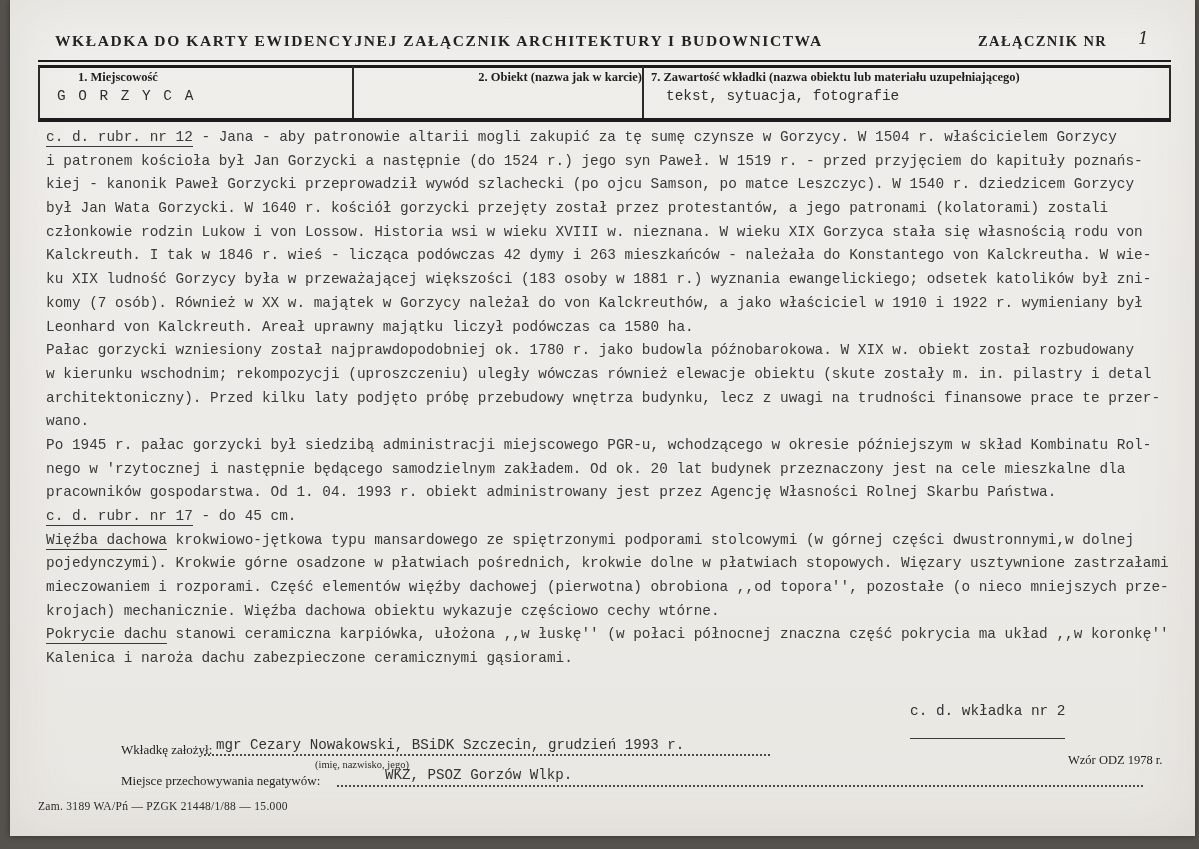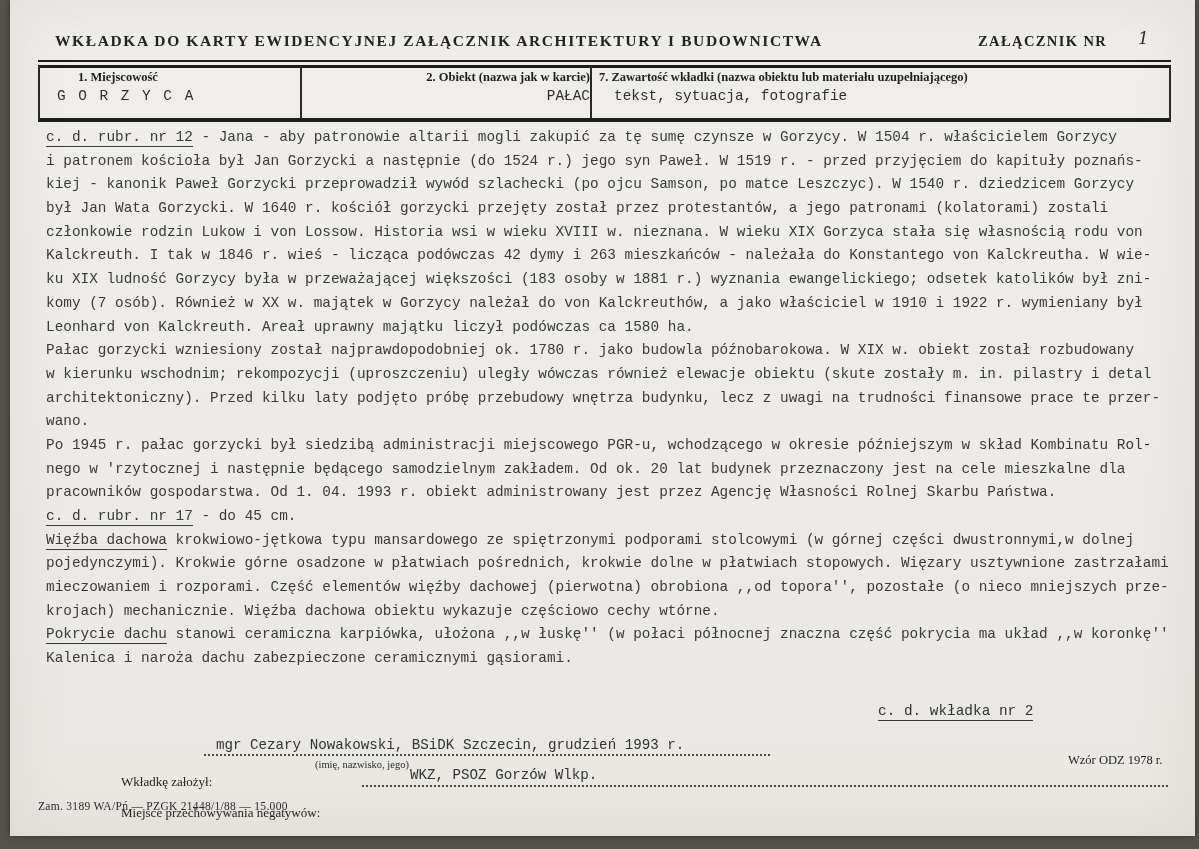--- a/index.html
+++ b/index.html
@@ -24,53 +24,53 @@
   }
   
   .rule{position:absolute;left:28px;right:24px;top:60px;height:3px;border-top:2px solid #1c1c1c;border-bottom:3px solid #1c1c1c;}
   .htable{
     position:absolute;left:28px;right:24px;top:66px;height:52px;
     display:flex;border-bottom:4px solid #1c1c1c;
     border-left:2px solid #2a2a2a;border-right:2px solid #2a2a2a;
   }
   .cell{position:relative;height:100%;}
   .cell + .cell{border-left:2px solid #2a2a2a;}
-  .c1{width:260px;}
+  .c1{width:312px;}
   .c2{width:288px;text-align:right;}
   .c3{flex:1;}
   .cell .lbl{font:bold 12.5px "Liberation Serif",serif;color:#1e1e1e;display:block;}
   .cell .val{font:14.4px "Liberation Mono",monospace;color:#2f2f2f;display:block;white-space:pre;}
   .c1 .lbl{margin:4px 0 0 38px;}
   .c1 .val{margin:3px 0 8px 17px;letter-spacing:2px;}
   .c2 .lbl{margin:4px 0 0 8px;}
   .c2 .val{margin:3px 0 0 9px;}
   .c3 .lbl{margin:4px 0 0 7px;}
   .c3 .val{margin:3px 0 0 22px;}
   
   .bodytext{position:absolute;left:36px;top:129px;width:1140px;color:#3a3a3a;}
   .line{height:23.7px;line-height:23.7px;font:14.4px "Liberation Mono",monospace;white-space:pre;}
   .lead{border-bottom:1.5px solid #3a3a3a;padding-bottom:1px;}
   .cont{
-    position:absolute;left:868px;top:703px;
+    position:absolute;left:900px;top:703px;
     font:14.4px "Liberation Mono",monospace;color:#333;
-    border-bottom:1.5px solid #3a3a3a;padding-bottom:1px;text-align:center;
+    border-bottom:1.5px solid #3a3a3a;padding-bottom:19px;text-align:center;
   }
   
-  .f-label{position:absolute;font:13px "Liberation Serif",serif;color:#242424;margin-top:32px;}
+  .f-label{position:absolute;font:13px "Liberation Serif",serif;color:#242424;}
   .founder-label{left:111px;top:742px;}
   .founder-value{
     position:absolute;left:194px;top:737px;width:566px;
     font:14.2px "Liberation Mono",monospace;color:#333;
     border-bottom:2px dotted #4a4a4a;padding:0 0 1px 12px;box-sizing:border-box;white-space:pre;
   }
   .founder-caption{position:absolute;left:305px;top:759px;font:10.5px "Liberation Serif",serif;color:#2c2c2c;}
   .wzor{position:absolute;left:1058px;top:753px;font:12.5px "Liberation Serif",serif;color:#242424;}
   .neg-label{left:111px;top:773px;}
   .neg-value{
-    position:absolute;left:352px;top:767px;width:806px;
+    position:absolute;left:327px;top:767px;width:806px;
     font:14.2px "Liberation Mono",monospace;color:#333;
     border-bottom:2px dotted #4a4a4a;padding:0 0 2px 48px;box-sizing:border-box;white-space:pre;
   }
   .zam{position:absolute;left:28px;top:800px;font:11.5px "Liberation Serif",serif;color:#2a2a2a;letter-spacing:.3px;}
 </style>
 </head>
 <body>
 
 <div class="page">
   <div class="paper">
@@ -81,21 +81,20 @@
 
     <div class="rule"></div>
 
     <div class="htable">
       <div class="cell c1">
         <span class="lbl">1. Miejscowość</span>
         <span class="val">G O R Z Y C A</span>
       </div>
       <div class="cell c2">
         <span class="lbl">2. Obiekt (nazwa jak w karcie)</span>
-        <span class="val">PAŁAC</span>
       </div>
       <div class="cell c3">
         <span class="lbl">7. Zawartość wkładki (nazwa obiektu lub materiału uzupełniającego)</span>
         <span class="val">tekst, sytuacja, fotografie</span>
       </div>
     </div>
 
     <div class="bodytext">
       <div class="line"><span class="lead">c. d. rubr. nr 12</span><span> - Jana - aby patronowie altarii mogli zakupić za tę sumę czynsze w Gorzycy. W 1504 r. właścicielem Gorzycy</span></div>
       <div class="line"><span>i patronem kościoła był Jan Gorzycki a następnie (do 1524 r.) jego syn Paweł. W 1519 r. - przed przyjęciem do kapituły poznańs-</span></div>

